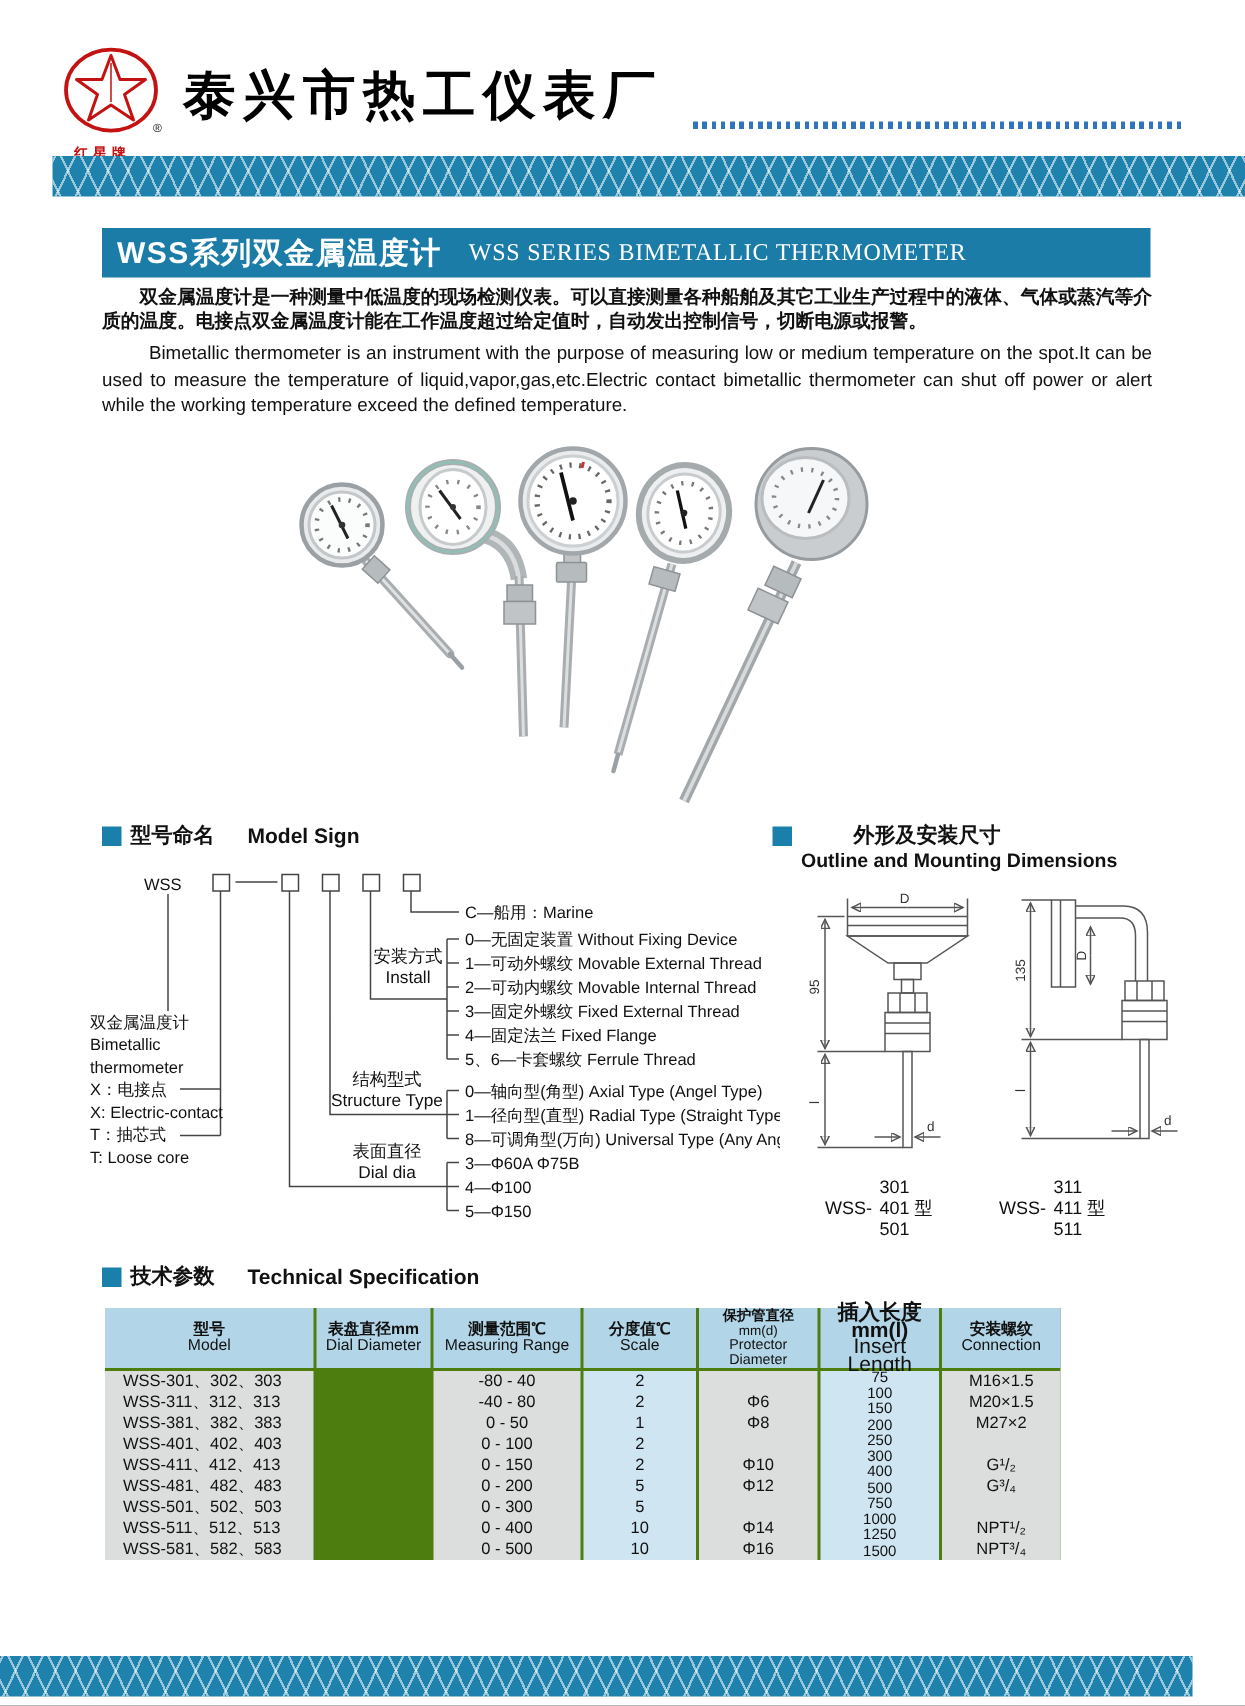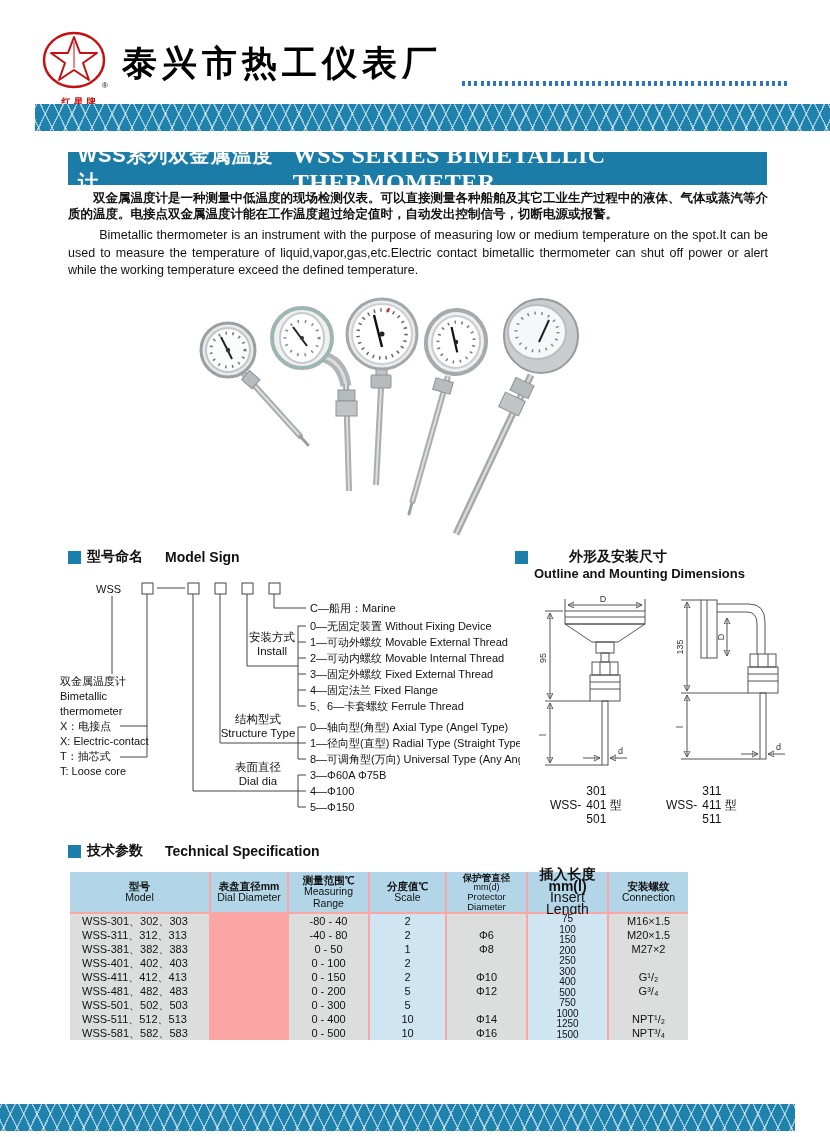--- a/index.html
+++ b/index.html
@@ -4,37 +4,37 @@
 <style>
   * { margin:0; padding:0; box-sizing:border-box; }
   html,body { background:#888; }
   .page {
     position:relative; width:830px; height:1137px; margin:0 auto;
     background:#ffffff; overflow:hidden;
     font-family:"Liberation Sans", sans-serif; color:#111;
   }
   
   .logo-svg { position:absolute; left:40px; top:30px; }
-  .brand-label { position:absolute; left:42px; top:96px; width:76px; text-align:center;
+  .brand-label { position:absolute; left:30px; top:96px; width:76px; text-align:center;
     color:#c41111; font-size:9.5px; font-weight:bold; letter-spacing:3px; }
   .company-name { position:absolute; left:122px; top:40px; font-size:35px; font-weight:900;
     letter-spacing:5px; color:#000; white-space:nowrap; }
   .dotline { position:absolute; left:462px; top:81px; width:328px; height:5px;
     background:repeating-linear-gradient(90deg,#2f74bd 0 3px, transparent 3px 6.2px); }
   .xband { position:absolute; height:27px; background-color:#1e82ad;
     background-image:
       repeating-linear-gradient(64deg, transparent 0 4px, rgba(255,255,255,.55) 4px 5.5px, transparent 5.5px 12px),
       repeating-linear-gradient(-64deg, transparent 0 4px, rgba(255,255,255,.55) 4px 5.5px, transparent 5.5px 12px); }
   .xband.top { left:35px; top:104px; width:795px; }
   .xband.bottom { left:0px; top:1104px; width:795px; }
   
   .titlebar { position:absolute; left:68px; top:152px; width:699px; height:33px;
     background:#1a7ca7; color:#fff; display:flex; align-items:center; gap:18px; padding-left:10px; }
   .titlebar .cn { font-size:20px; font-weight:bold; letter-spacing:1px; }
-  .titlebar .en { font-size:24px; font-weight:bold; font-family:"Liberation Serif", serif; letter-spacing:.5px; }
+  .titlebar .en { font-size:16px; font-weight:normal; font-family:"Liberation Serif", serif; letter-spacing:.5px; }
   .intro-cn { position:absolute; left:68px; top:190px; width:700px;
     font-size:12.5px; line-height:16px; font-weight:600; text-indent:2em; text-align:justify; }
   .intro-en { position:absolute; left:68px; top:227px; width:700px;
     font-size:12.5px; line-height:17.5px; text-indent:2.5em; text-align:justify; }
   
   .sec-head { position:absolute; display:flex; align-items:center; gap:6px;
     font-size:14px; font-weight:bold; color:#111; white-space:nowrap; }
   .sec-head .sq { width:13px; height:13px; background:#1a80ab; flex:none; }
   .sec-head .en { font-weight:bold; margin-left:16px; }
   .out-head2 { position:absolute; left:534px; top:566px; font-size:13px; font-weight:bold; }
@@ -45,37 +45,37 @@
   .ms-svg text { font-size:11px; }
   .ms-svg .hd { font-size:11.5px; }
   .ms-svg line, .ms-svg path, .ms-svg rect { stroke:#444; fill:none; stroke-width:1; }
   .ms-svg rect { fill:#fff; }
   .outline-svg { position:absolute; left:515px; top:592px; }
   .outline-svg line, .outline-svg path, .outline-svg rect, .outline-svg polygon { stroke:#555; fill:none; stroke-width:1; }
   .outline-svg text { font-size:9px; fill:#333; }
   .dim-model { position:absolute; display:flex; align-items:center; gap:5px; font-size:12px; color:#111; }
   .dim-model .rows div { line-height:14px; }
   
-  .spec-table { position:absolute; left:70px; top:872px; display:flex; gap:2px; background:#fca5a5; }
+  .spec-table { position:absolute; left:70px; top:872px; display:flex; gap:2px; background:#4d7c0f; }
   .col { display:flex; flex-direction:column; gap:2px; }
   .col .head { height:40px; background:#b2d5e7; display:flex; flex-direction:column;
     align-items:center; justify-content:center; text-align:center;
     font-size:10.5px; line-height:11.5px; }
   .col .head .cn { font-weight:bold; }
   .col .head .sub { font-size:9px; line-height:9px; }
   .col .body { height:126px; position:relative; }
   .bg-gray { background:#dcdddd; }
   .bg-blue { background:#cfe5f2; }
   .rows { display:flex; flex-direction:column;justify-content:space-between; }
   .cell { height:14px; line-height:14px; font-size:11px; text-align:center; white-space:nowrap; }
   .cell.left { text-align:left; padding-left:12px; }
   .cell-sm { height:10.5px; line-height:10.5px; font-size:10px; text-align:center; }
   .zone { height:42px; display:flex; align-items:center; justify-content:center; font-size:11px; }
   .acc { padding-top:26px; text-align:center; font-size:11px; }
-  .w0{width:139px}.w1{width:76px}.w2{width:79px}.w3{width:75px}.w4{width:79px}.w5{width:79px}.w6{width:79px}.w7{width:70px}
+  .w0{width:139px}.w1{width:76px}.w2{width:98px}.w3{width:75px}.w4{width:79px}.w5{width:79px}.w6{width:79px}.w7{width:70px}
 </style>
 </head>
 <body>
 
 <div class="page">
 
   <svg class="logo-svg" width="72" height="64" viewBox="0 0 72 64">
     <ellipse cx="34" cy="30" rx="30" ry="27" fill="none" stroke="#c41111" stroke-width="2.5"></ellipse>
     <path d="M34,7 L40,23 L57,23 L43,33 L49,50 L34,40 L19,50 L25,33 L11,23 L28,23 Z" fill="#fff" stroke="#c41111" stroke-width="2" stroke-linejoin="round"></path>
     <line x1="34" y1="12" x2="34" y2="38" stroke="#c41111" stroke-width="1"></line>

